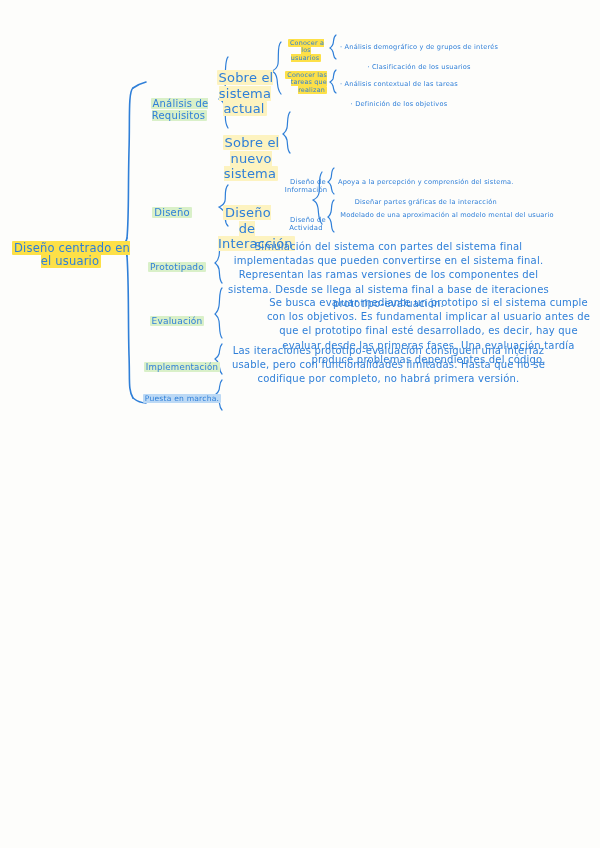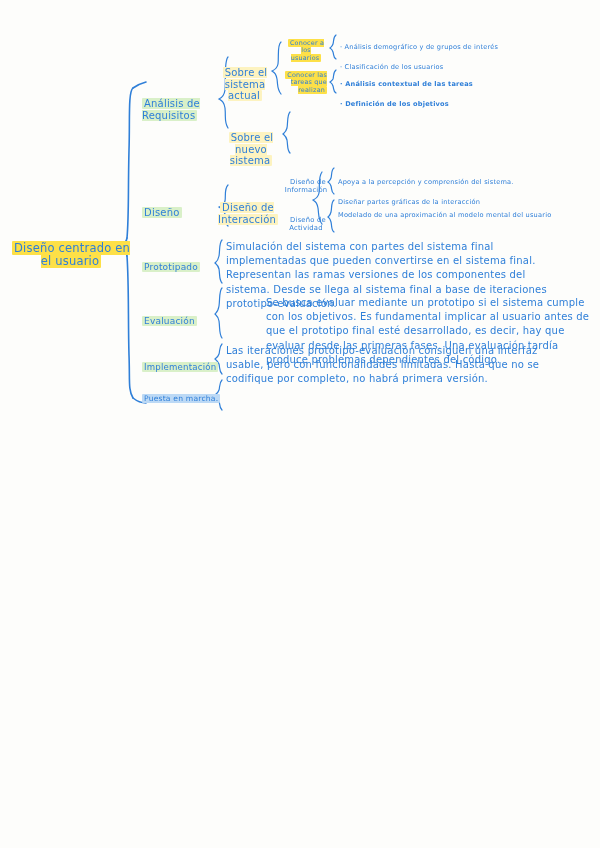--- a/index.html
+++ b/index.html
@@ -12,35 +12,36 @@
     position:relative;
   }
   #canvas{position:absolute;left:0;top:0;width:600px;height:848px;}
   svg.braces{position:absolute;left:0;top:0;width:600px;height:848px;pointer-events:none;}
   .node{
     position:absolute;
     color:#2f7fd8;
     line-height:1.18;
     letter-spacing:.2px;
     white-space:pre-line;
+    text-align:center;
   }
   .hl{
     display:inline;
     padding:0 2px;
     border-radius:1px;
   }
   .hl-green{background:#d9f0c8;}
   .hl-yellow{background:#fdf3c0;}
   .hl-pink{background:#fde047;}
   .hl-blue{background:#bcd9f5;}
   .hl-none{background:transparent;}
 
   .root{font-size:11.5px;text-align:center;width:130px;}
   .lvl1{font-size:10px;}
-  .lvl2{font-size:10px;text-align:center;}
+  .lvl2{font-size:13px;text-align:center;}
   .para{font-size:10px;line-height:1.42;}
   .bullets{font-size:6.6px;line-height:1.5;}
   .bullets div{white-space:nowrap;}
 </style>
 </head>
 <body>
 
 <div id="canvas">
 
   <svg class="braces" viewBox="0 0 600 848">
@@ -99,21 +100,21 @@
   <div class="node bullets" style="left:340px;top:33px;">
     <div>· Análisis demográfico y de grupos de interés</div>
     <div>· Clasificación de los usuarios</div>
   </div>
 
   <div class="node lvl2" style="left:285px;top:64px;width:42px;font-size:6.4px;text-align:right;">
     <span class="hl hl-pink">Conocer las
 tareas que
 realizan</span>
   </div>
-  <div class="node bullets" style="left:340px;top:70px;font-weight:bold;">
+  <div class="node bullets" style="left:340px;top:70px;">
     <div>· Análisis contextual de las tareas</div>
     <div>· Definición de los objetivos</div>
   </div>
 
   <div class="node lvl2" style="left:220px;top:120px;width:62px;">
     <span class="hl hl-yellow">Sobre el
 nuevo sistema</span>
   </div>
 
   <div class="node lvl1" style="left:142px;top:195px;width:60px;">

